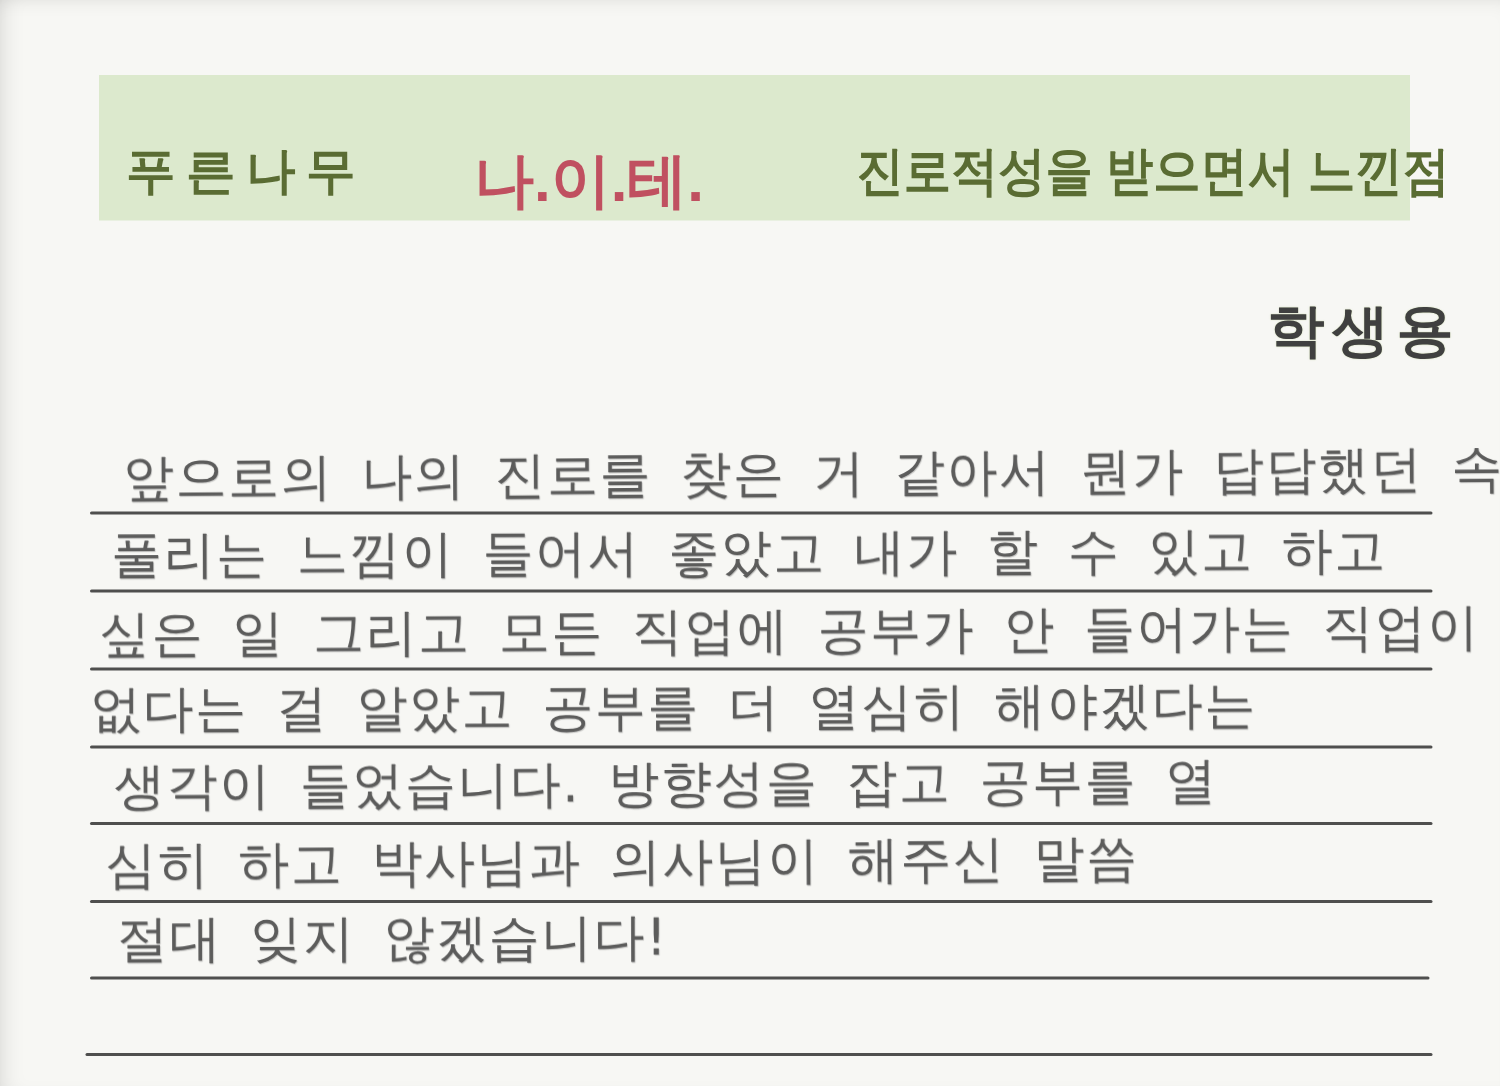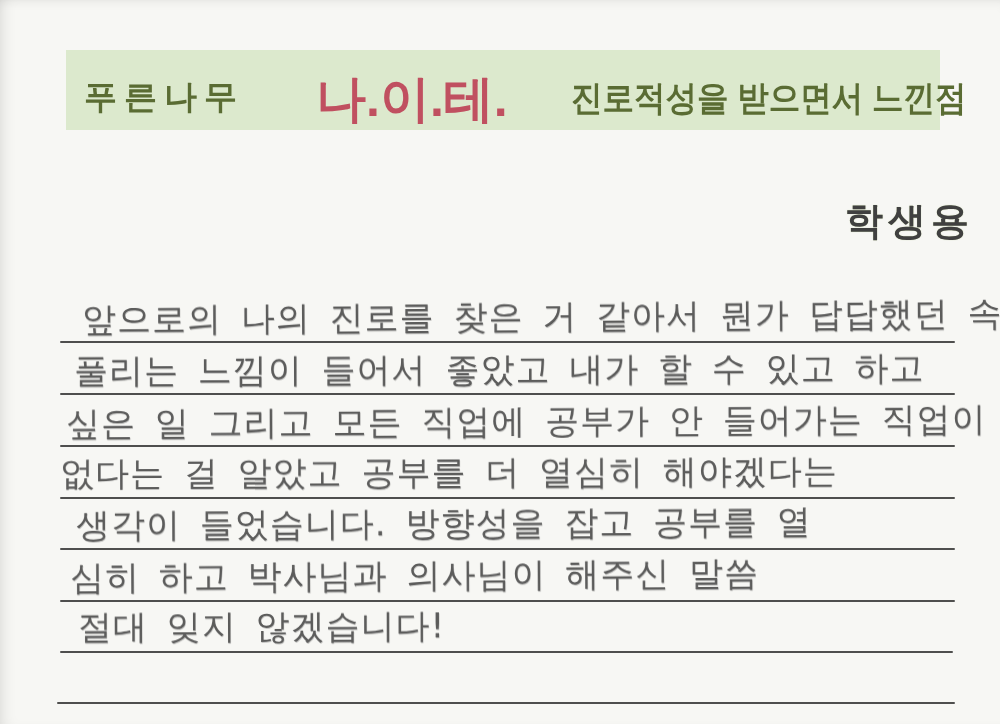--- a/index.html
+++ b/index.html
@@ -13,32 +13,32 @@
     height: 724px;
     background: #f7f7f4;
     overflow: hidden;
     box-shadow: inset 12px 0 18px -14px rgba(0,0,0,0.18), inset 0 10px 14px -12px rgba(0,0,0,0.12);
   }
 
   
   .banner {
     position: absolute;
     left: 66px; top: 50px;
-    width: 874px; height: 80px;
+    width: 874px; height: 97px;
     background: #dce9cd;
   }
   .banner span { position: absolute; white-space: nowrap; line-height: 1; }
   .banner-prefix {
     left: 18px; bottom: 17px;
     font-size: 33px; font-weight: bold;
     color: #5a6c33; letter-spacing: 7px;
   }
   .banner-brand {
     left: 250px; bottom: 6px;
-    font-size: 50px; font-weight: 800;
+    font-size: 40px; font-weight: 800;
     color: #c05060; letter-spacing: 0px;
   }
   .banner-suffix {
     left: 505px; bottom: 15px;
     font-size: 35px; font-weight: bold;
     color: #5a6c33; letter-spacing: 0px;
     transform: scaleX(0.9);
     transform-origin: left bottom;
   }
 

